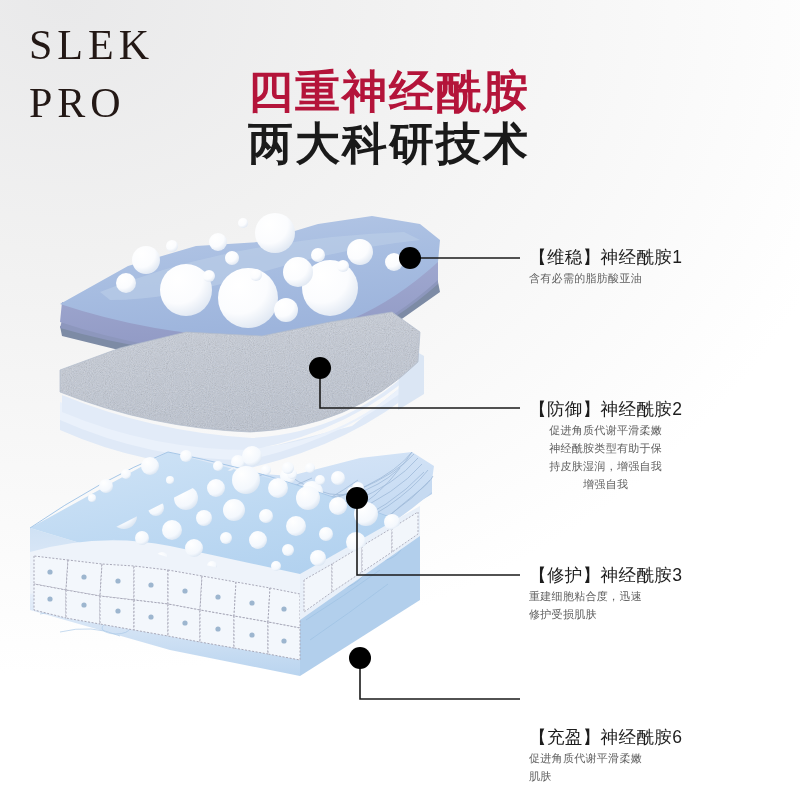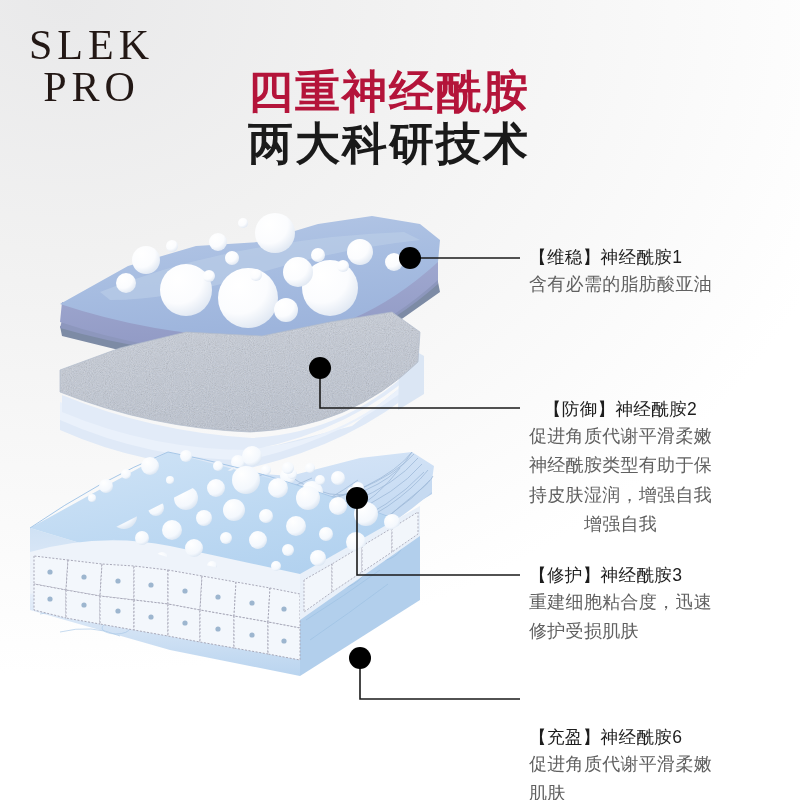--- a/index.html
+++ b/index.html
@@ -19,21 +19,21 @@
   }
 
   
   #logo {
     position:absolute; left:29px; top:26px;
     color:#231815;
     font-family:"Liberation Serif","DejaVu Serif",serif;
     font-size:42px; line-height:0.95;
     letter-spacing:5px; font-weight:400;
   }
-  #logo .l2 { display:block; margin-top:2px;text-align:center; }
+  #logo .l2 { display:block; margin-top:18px; }
 
   
   #headline { position:absolute; left:248px; top:66px; }
   .hl-line {
     font-family:"Liberation Sans","DejaVu Sans",sans-serif;
     font-size:45px; font-weight:700; line-height:1.16;
     letter-spacing:2px; white-space:nowrap;
   }
   .hl-red { color:#b4143a; }
   .hl-black { color:#1a1a1a; }
@@ -42,21 +42,21 @@
   #illus { position:absolute; left:0; top:180px; width:520px; height:620px; }
   #illus svg { display:block; }
 
   
   .callout { position:absolute; }
   .c-title {
     font-size:17.5px; color:#1d1d1d; font-weight:400;
     letter-spacing:0.4px; white-space:nowrap; line-height:1.5;
   }
   .c-body {
-    font-size:18px; color:#606060; font-weight:400;
+    font-size:11px; color:#606060; font-weight:400;
     letter-spacing:0.3px; line-height:1.62;
   }
   .c-body div { white-space:nowrap; }
   #co1 { left:529px; top:244px; }
   #co2 { left:529px; top:396px;text-align:center; }
   #co3 { left:529px; top:562px; }
   #co4 { left:529px; top:686px;margin-top:38px; }
 
   
   #leads { position:absolute; left:0; top:0; width:800px; height:800px; pointer-events:none; }

